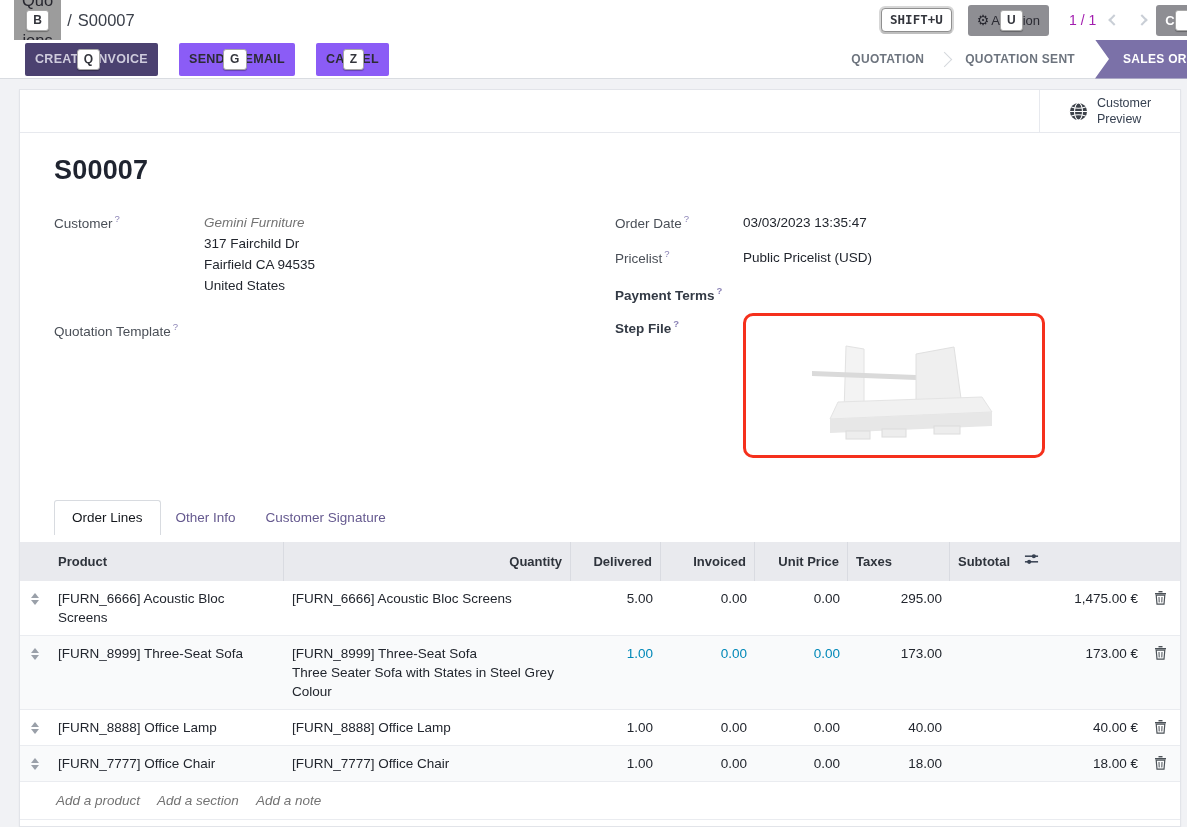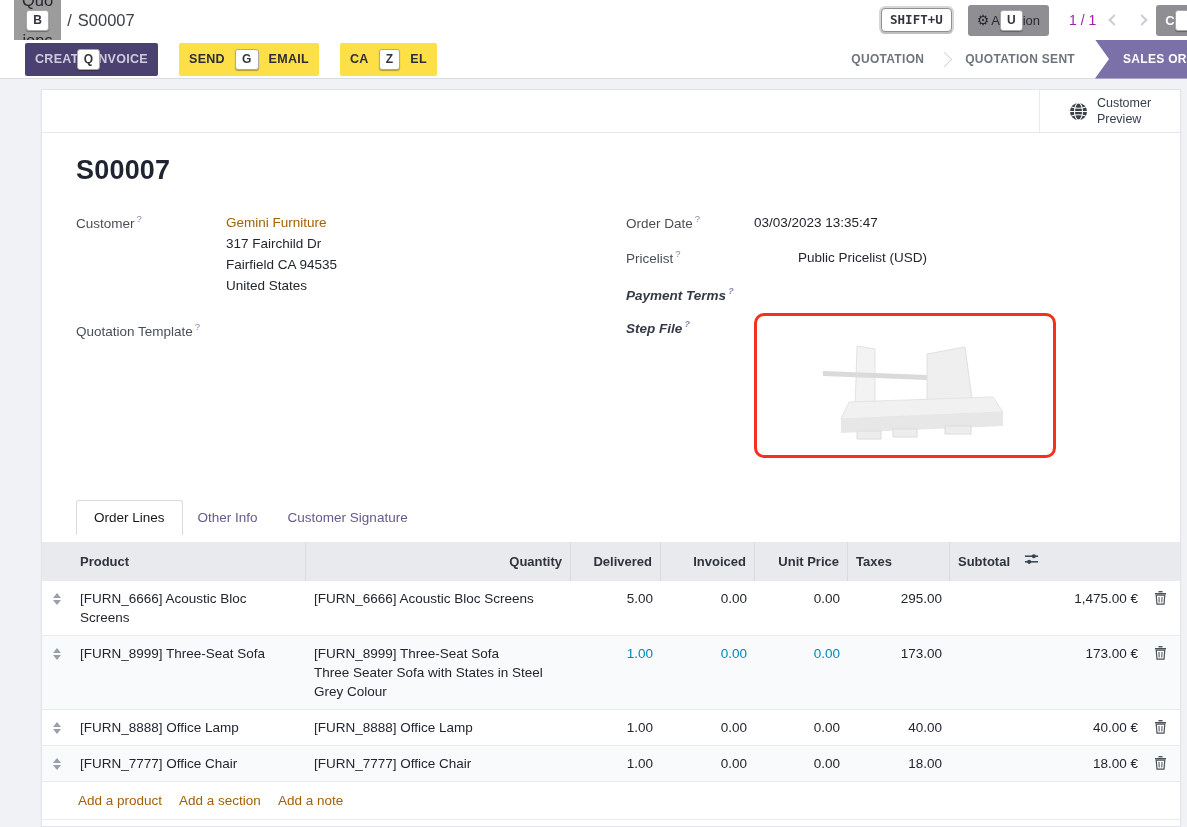--- a/index.html
+++ b/index.html
@@ -50,58 +50,58 @@
     display:flex; align-items:center; justify-content:space-between; padding-left:14px;
   }
   .action-buttons { display:flex; gap:10px; align-items:center; }
   .btn-action {
     border:none; border-radius:2px; font-size:12.5px; font-weight:600;
     letter-spacing:.3px; padding:6px 10px; display:inline-flex; align-items:center;
     white-space:nowrap;
     margin-left:11px;
   }
   .btn-primary { background:#4b4170; color:#cfccdd; }
-  .btn-secondary { background:#fde047; color:#2c2c34;gap:12px; }
+  .btn-secondary { background:#8b5cf6; color:#2c2c34; }
   .statusbar { display:flex; align-items:stretch; height:39px; overflow:hidden; }
   .status-step {
     display:flex; align-items:center; padding:0 20px; font-size:12px;
     font-weight:600; color:#6d747e; letter-spacing:.3px; white-space:nowrap;
   }
   .status-sep { align-self:center; width:11px; height:11px; border-top:1px solid #d4d7dc; border-right:1px solid #d4d7dc; transform:rotate(45deg); margin:0 -5px; }
   .status-active {
     background:#7b71a8; color:#fff; font-weight:700;
     clip-path:polygon(0 0, 100% 0, 100% 100%, 0 100%, 14px 50%);
     padding:0 0 0 28px; width:92px; overflow:hidden;
   }
 
   
-  .content { padding:10px 6px 0 41px; height:748px; }
+  .content { padding:10px 6px 0 19px; height:748px; }
   .sheet {
     background:#fff; border:1px solid #e2e4e9; height:100%;
     box-shadow:0 1px 2px rgba(0,0,0,.04); position:relative; overflow:hidden;
   }
   .sheet-strip { height:43px; border-bottom:1px solid #e7e9ee; position:relative; }
   .preview-btn {
     position:absolute; right:0; top:0; bottom:0; width:141px;
     border-left:1px solid #e7e9ee; display:flex; align-items:center;
     justify-content:center; gap:9px; background:#fff; cursor:pointer;
   }
   .preview-label { font-size:12.5px; color:#374151; line-height:1.3; text-align:left; }
   .sheet-body { padding:0 34px; }
 
   .record-title { font-size:27px; font-weight:600; color:#1f2430; margin:22px 0 26px; letter-spacing:.2px; }
 
   .fields { display:grid; grid-template-columns:1fr 1fr; column-gap:30px; }
   .frow { display:flex; margin-bottom:14px; }
   .flabel { width:150px; flex:none; color:#4a4f57; padding-top:1px; }
   .flabel-r { width:128px; }
-  .flabel.bold { font-weight:700; color:#333a45;font-style:italic; }
+  .flabel.bold { font-weight:700; color:#333a45; }
   .qmark { font-size:9.5px; color:#8a82b5; vertical-align:super; margin-left:2px; }
   .fvalue { color:#22262e; line-height:21px; }
-  .link { color:#a16207; text-decoration:none; cursor:pointer; }
+  .link { color:#737373; text-decoration:none; cursor:pointer;font-style:italic; }
   .addr div { color:#22262e; }
 
   .stepfile-box {
     width:302px; height:145px; border:3px solid #f5301c; border-radius:10px;
     background:#fff; display:flex; align-items:center; justify-content:center;
     margin-top:-4px;
   }
 
   
   .tabs { display:flex; align-items:flex-end; margin-top:28px; position:relative; z-index:2; }
@@ -236,21 +236,21 @@
             <span class="flabel" style="width:auto;text-align:right;"><span>Quotation Template</span><sup class="qmark">?</sup></span>
             <span class="fvalue"></span>
           </div>
         </div>
 
         <div>
           <div class="frow">
             <span class="flabel flabel-r"><span>Order Date</span><sup class="qmark">?</sup></span>
             <span class="fvalue">03/03/2023 13:35:47</span>
           </div>
-          <div class="frow" style="margin-top:3px;gap:44px;">
+          <div class="frow" style="margin-top:3px;">
             <span class="flabel flabel-r"><span>Pricelist</span><sup class="qmark">?</sup></span>
             <span class="fvalue">Public Pricelist (USD)</span>
           </div>
           <div class="frow" style="margin-top:16px;">
             <span class="flabel flabel-r bold"><span>Payment Terms</span><sup class="qmark">?</sup></span>
             <span class="fvalue"></span>
           </div>
           <div class="frow" style="">
             <span class="flabel flabel-r bold"><span>Step File</span><sup class="qmark">?</sup></span>
             <div class="stepfile-box">

